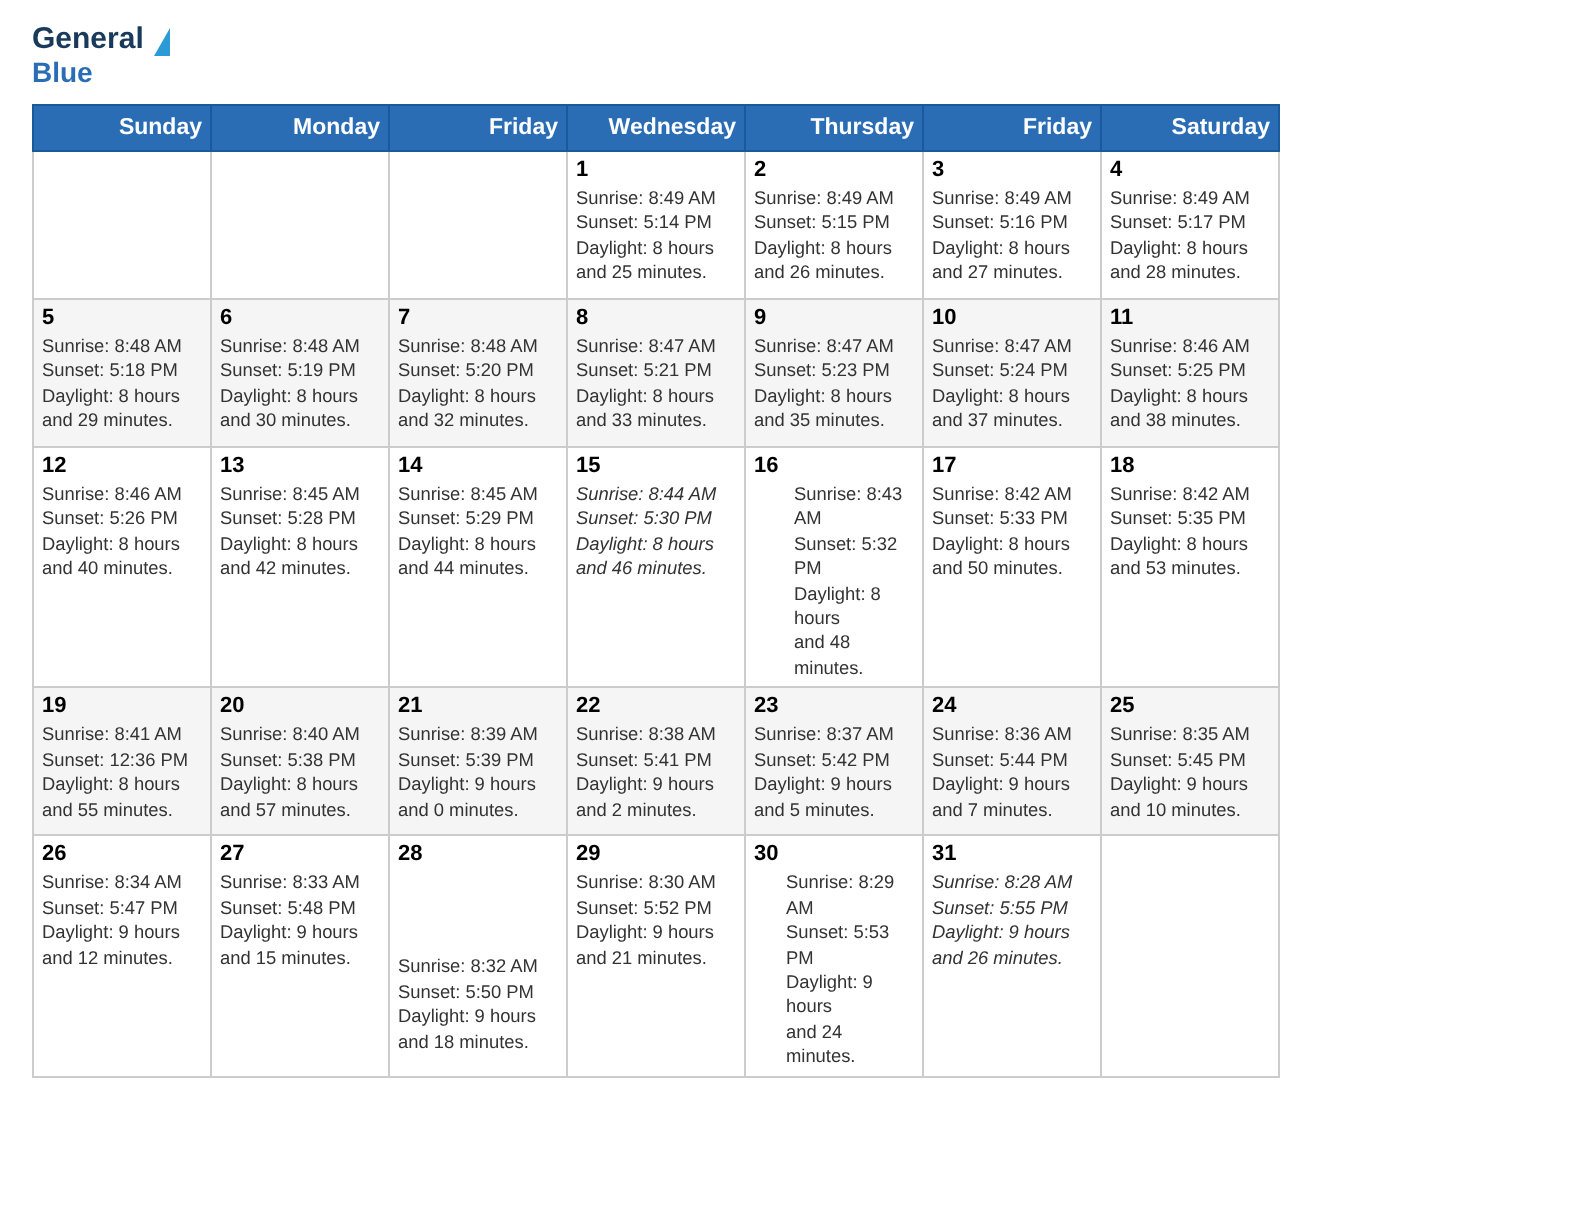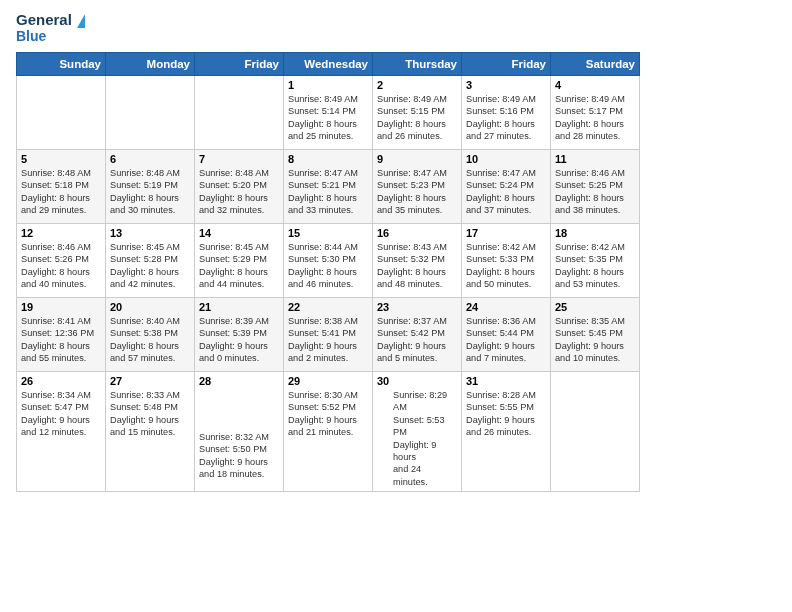--- a/index.html
+++ b/index.html
@@ -209,28 +209,28 @@
           </td>
           <td>
             <div class="day-num">14</div>
             <div class="cell-text" style="white-space: pre-line;">Sunrise: 8:45 AM
 Sunset: 5:29 PM
 Daylight: 8 hours
 and 44 minutes.</div>
           </td>
           <td>
             <div class="day-num">15</div>
-            <div class="cell-text" style="white-space: pre-line;">Sunrise: 8:44 AM
+            <div class="cell-text" style="white-space: pre-line; font-style: italic;">Sunrise: 8:44 AM
 Sunset: 5:30 PM
 Daylight: 8 hours
 and 46 minutes.</div>
           </td>
           <td>
             <div class="day-num">16</div>
-            <div class="cell-text" style="white-space: pre-line;">Sunrise: 8:43 AM
+            <div class="cell-text" style="white-space: pre-line; margin-left: 20px;">Sunrise: 8:43 AM
 Sunset: 5:32 PM
 Daylight: 8 hours
 and 48 minutes.</div>
           </td>
           <td>
             <div class="day-num">17</div>
             <div class="cell-text" style="white-space: pre-line;">Sunrise: 8:42 AM
 Sunset: 5:33 PM
 Daylight: 8 hours
 and 50 minutes.</div>
@@ -325,21 +325,21 @@
           </td>
           <td>
             <div class="day-num">30</div>
             <div class="cell-text" style="white-space: pre-line; margin-left: 16px;">Sunrise: 8:29 AM
 Sunset: 5:53 PM
 Daylight: 9 hours
 and 24 minutes.</div>
           </td>
           <td>
             <div class="day-num">31</div>
-            <div class="cell-text" style="white-space: pre-line;">Sunrise: 8:28 AM
+            <div class="cell-text" style="white-space: pre-line; font-style: italic;">Sunrise: 8:28 AM
 Sunset: 5:55 PM
 Daylight: 9 hours
 and 26 minutes.</div>
           </td>
           <td></td>
         </tr>
       </tbody>
   </table>
 </div>
 

